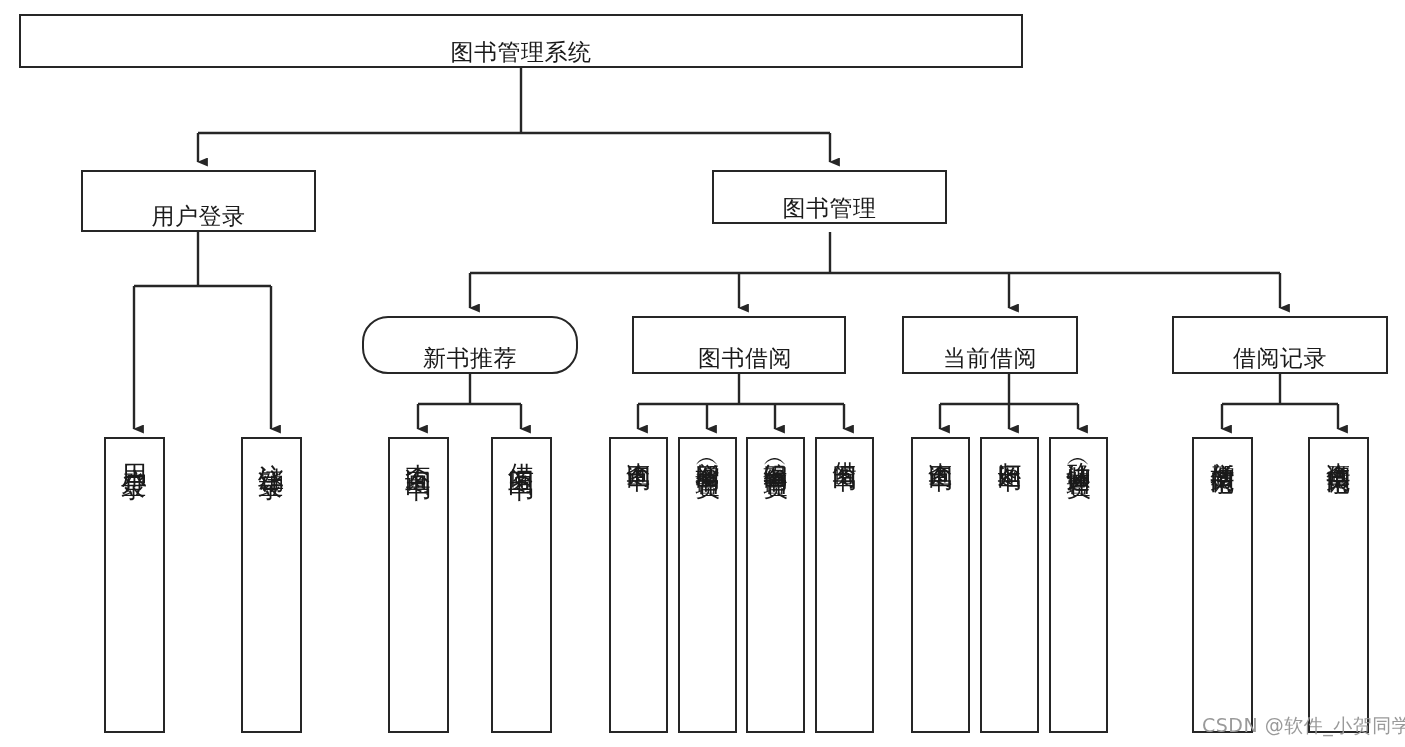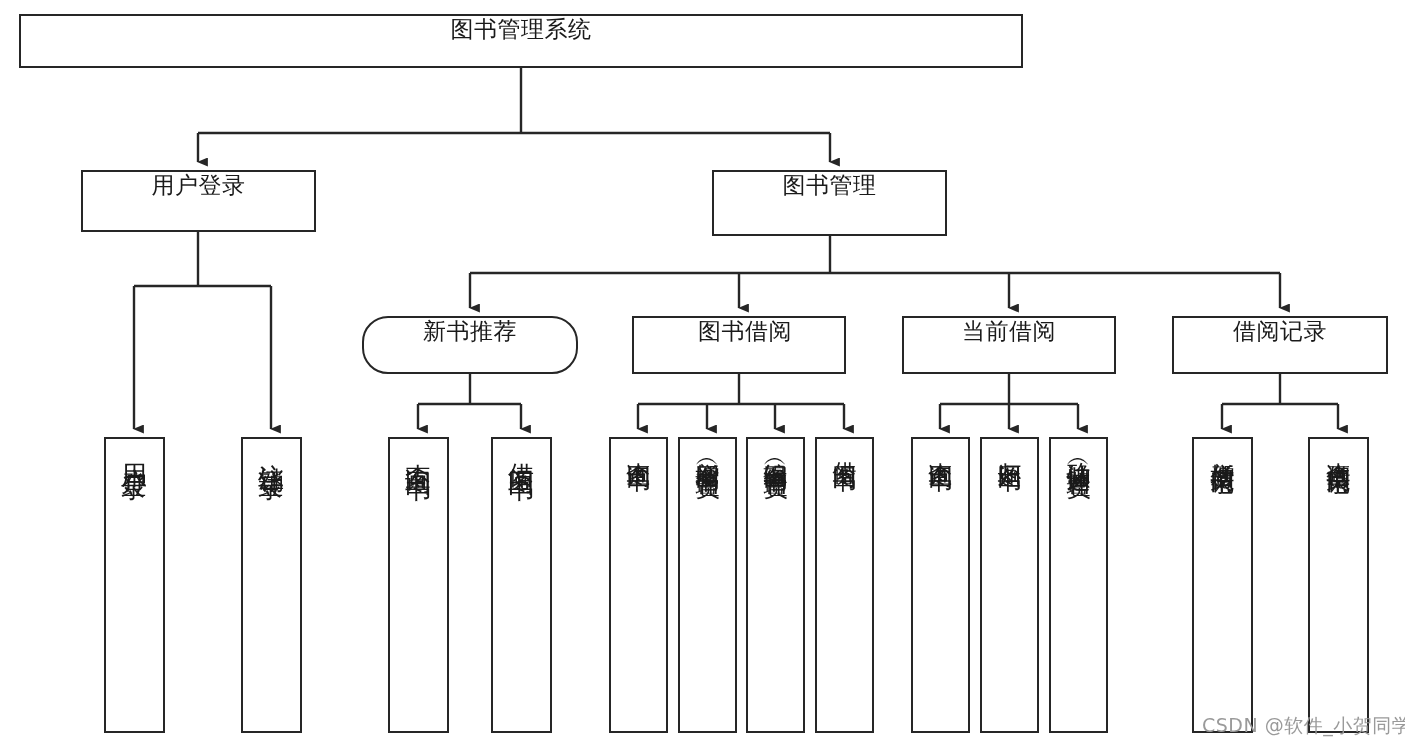--- a/index.html
+++ b/index.html
@@ -25,21 +25,21 @@
     top: 0;
     width: 1405px;
     height: 747px;
   }
   .node {
     position: absolute;
     box-sizing: border-box;
     border: 2px solid #262626;
     background: #ffffff;
     display: flex;
-    align-items: flex-start;
+    align-items: flex-end;
     justify-content: center;
     overflow: hidden;
   }
   .node-label {
     color: #1a1a1a;
     line-height: 1.18;
     text-align: center;
     white-space: pre;
   }
   .node.horizontal .node-label {
@@ -134,31 +134,31 @@
     </g>
   </svg>
 
   <div class="node root horizontal" style="left:19px; top:14px; width:1004px; height:54px;">
     <span class="node-label">图书管理系统</span>
   </div>
 
   <div class="node horizontal" style="left:81px; top:170px; width:235px; height:62px;">
     <span class="node-label">用户登录</span>
   </div>
-  <div class="node horizontal" style="left:712px; top:170px; width:235px; height:66px;">
+  <div class="node horizontal" style="left:712px; top:170px; width:235px; height:54px;">
     <span class="node-label">图书管理</span>
   </div>
 
   <div class="node horizontal" style="left:362px; top:316px; width:216px; height:58px;border-radius:26px;">
     <span class="node-label">新书推荐</span>
   </div>
   <div class="node horizontal" style="left:632px; top:316px; width:214px; height:58px;padding-left:12px;">
     <span class="node-label">图书借阅</span>
   </div>
-  <div class="node horizontal" style="left:902px; top:316px; width:214px; height:58px;">
+  <div class="node horizontal" style="left:902px; top:316px; width:176px; height:58px;">
     <span class="node-label">当前借阅</span>
   </div>
   <div class="node horizontal" style="left:1172px; top:316px; width:216px; height:58px;">
     <span class="node-label">借阅记录</span>
   </div>
 
   <div class="node vertical" style="left:104px; top:437px; width:61px; height:296px;">
     <span class="node-label">用户登录</span>
   </div>
   <div class="node vertical" style="left:241px; top:437px; width:61px; height:296px;">

